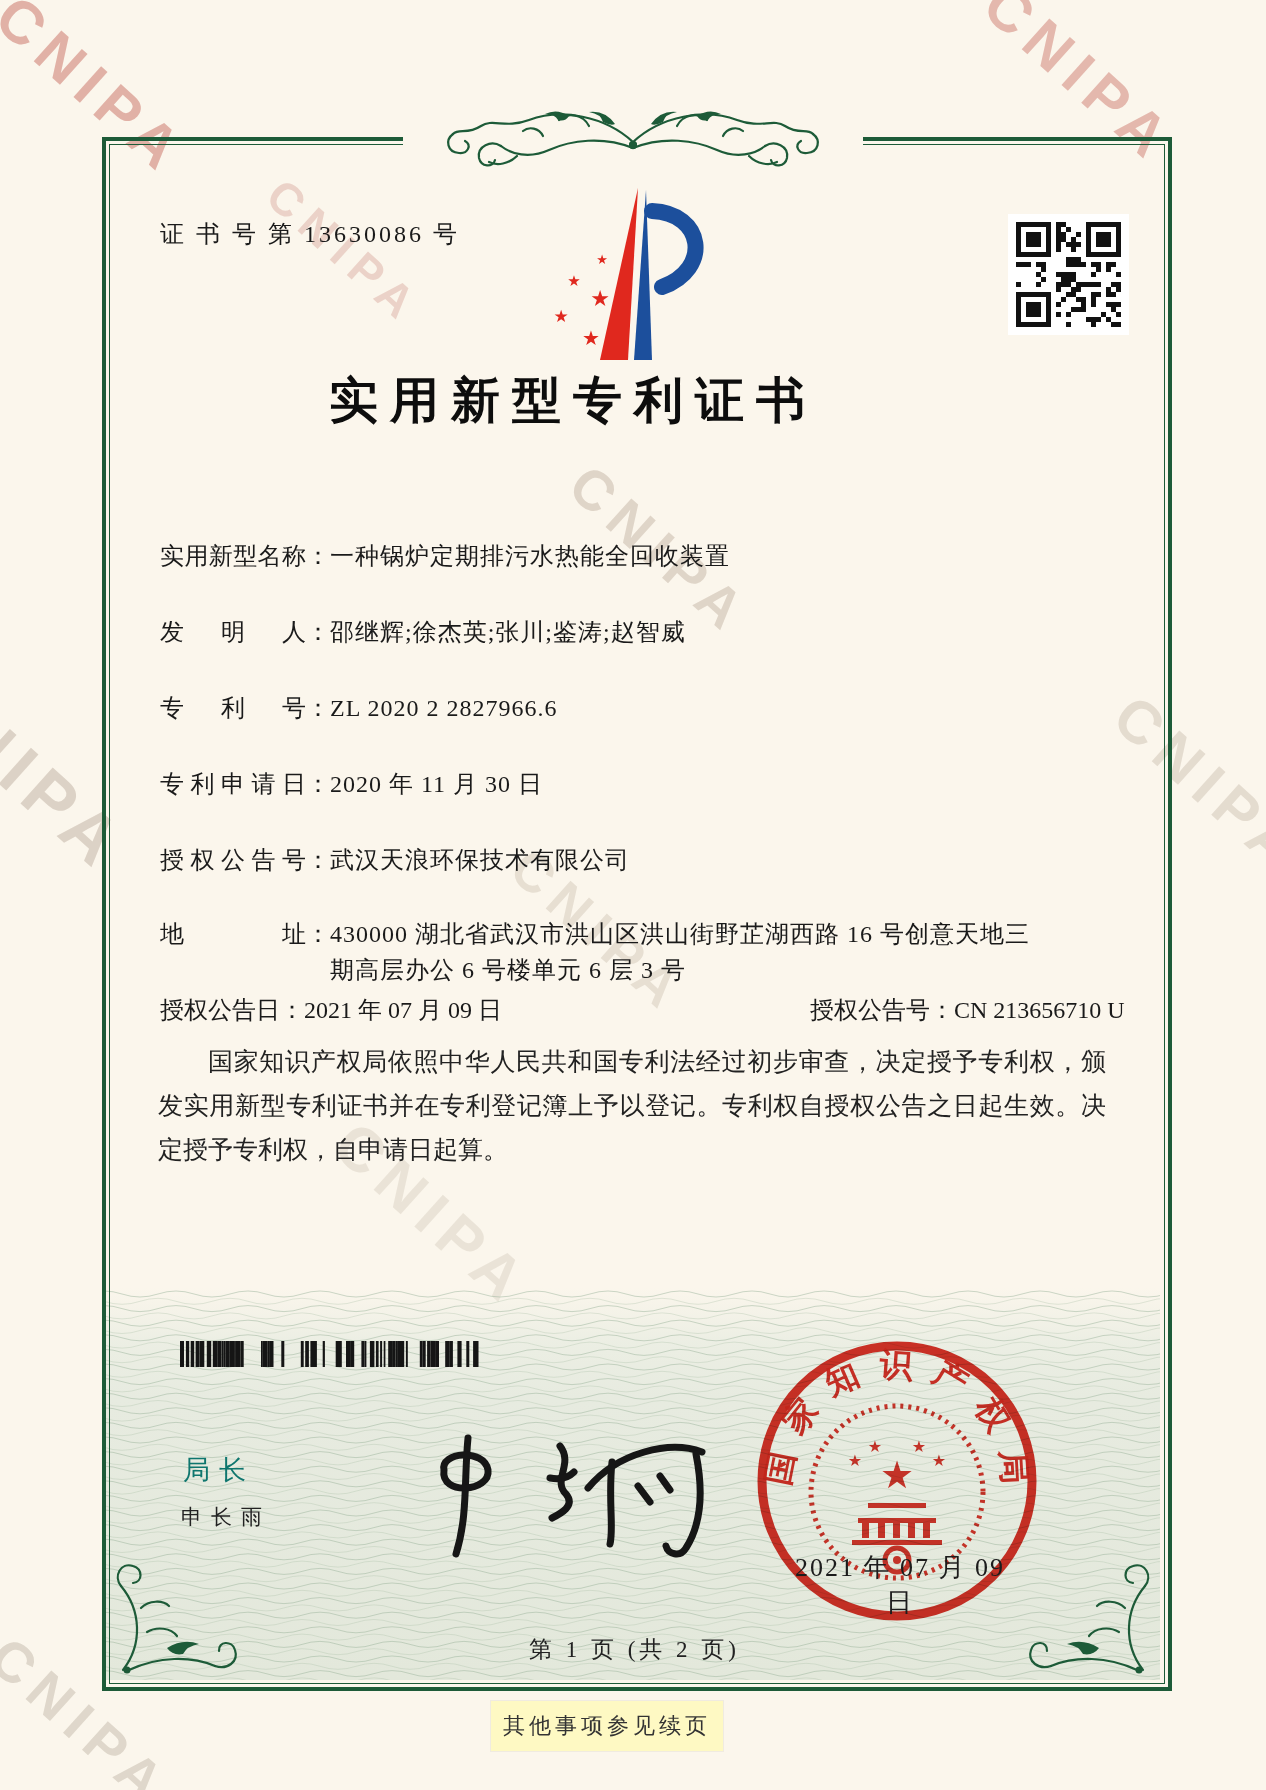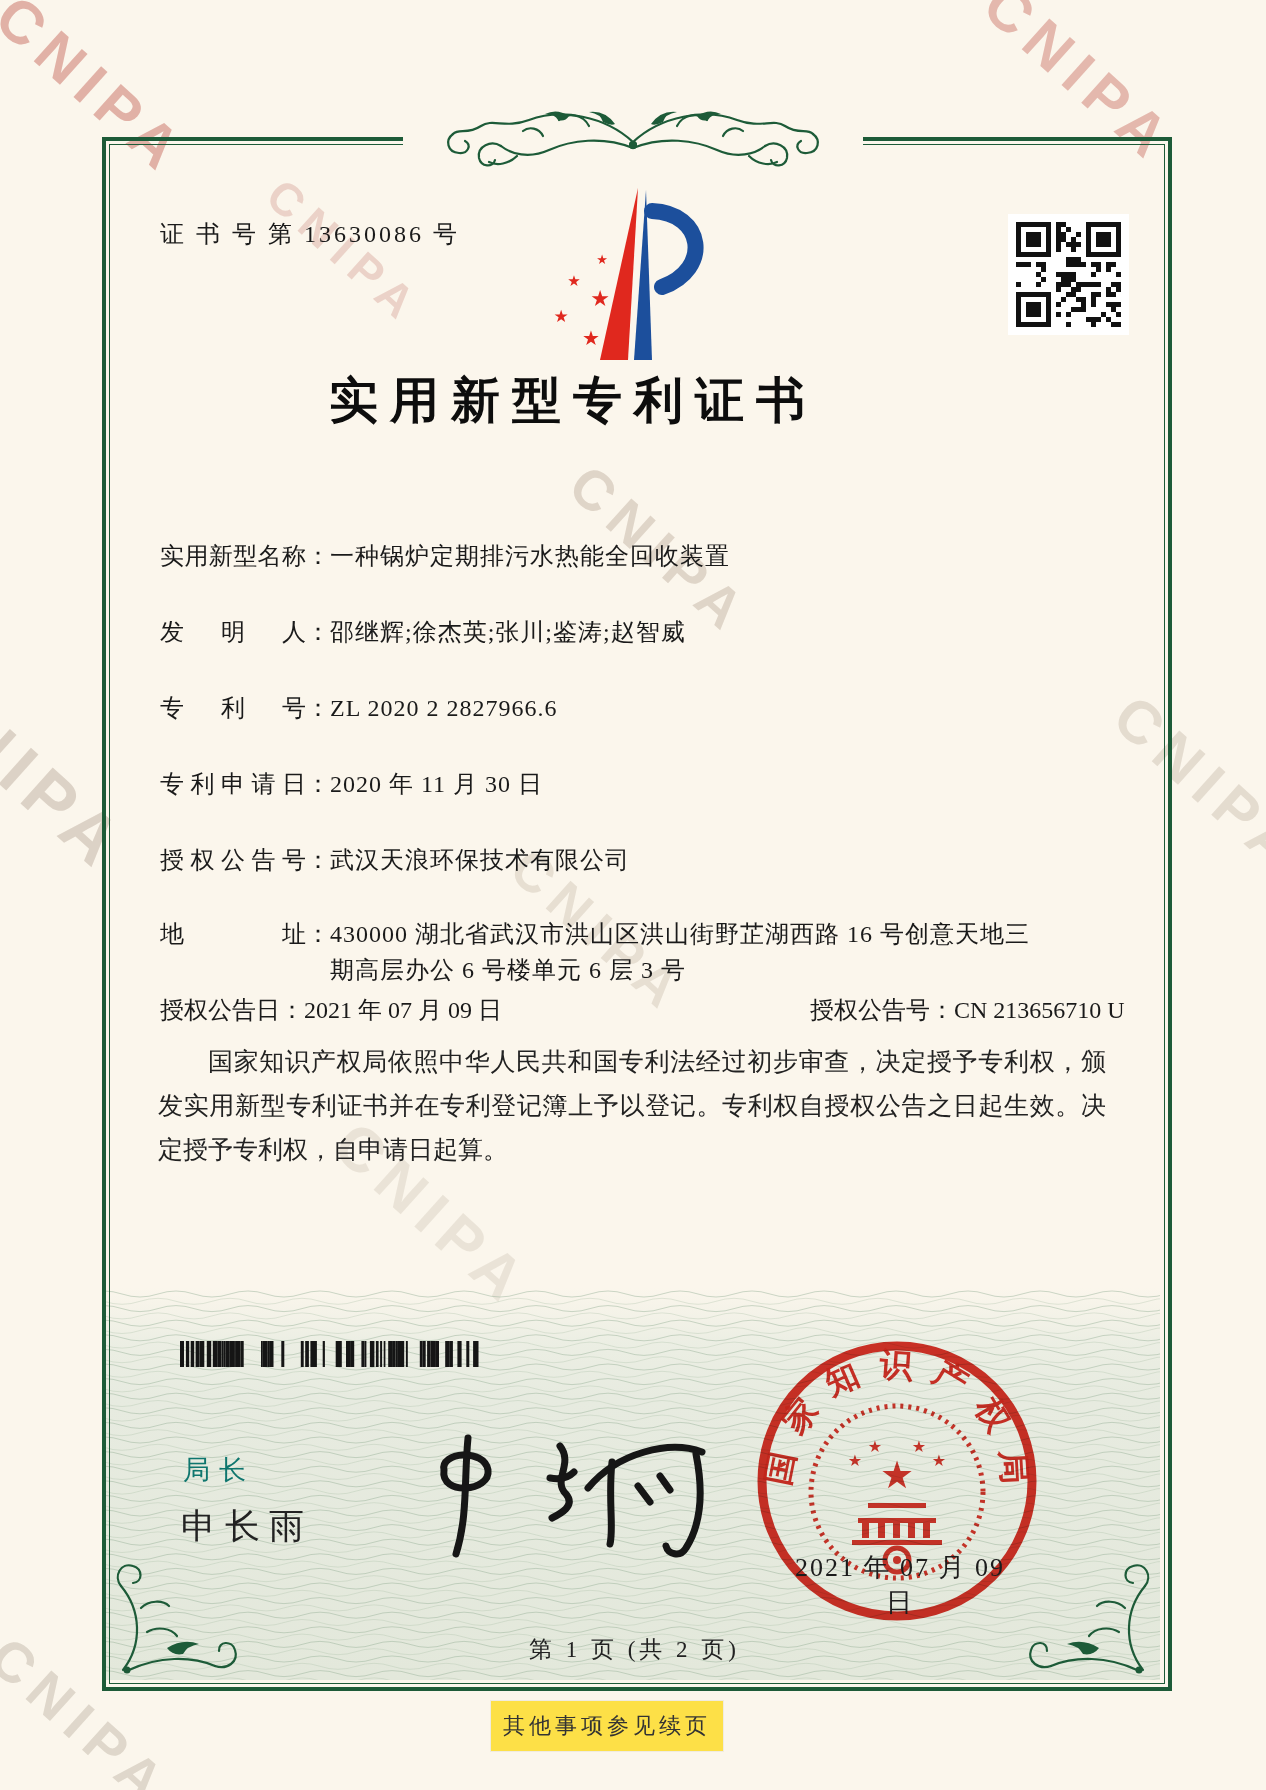--- a/index.html
+++ b/index.html
@@ -39,31 +39,31 @@
   .fvalue{display:inline-block;width:700px;vertical-align:top;letter-spacing:1px;}
   .grant2{position:absolute;left:650px;top:0;white-space:nowrap;}
   
   .para{position:absolute;left:158px;width:948px;font-size:25px;line-height:44px;
     text-indent:2em;color:#222;z-index:4;text-align:justify;}
   
   .barcode{position:absolute;left:178px;top:1341px;z-index:4;}
   
   .director-label{position:absolute;left:183px;top:1452px;font-size:27px;letter-spacing:9px;
     font-family:Liberation Mono, monospace;color:#0f766e;z-index:4;}
-  .director-name{position:absolute;left:181px;top:1503px;font-size:35px;letter-spacing:9px;
+  .director-name{position:absolute;left:181px;top:1503px;font-size:21px;letter-spacing:9px;
     font-family:"Liberation Sans","DejaVu Sans",sans-serif;color:#222;z-index:4;}
   .signature{position:absolute;left:380px;top:1408px;z-index:5;}
   
   .seal{position:absolute;left:752px;top:1336px;z-index:5;mix-blend-mode:multiply;}
   .seal-date{position:absolute;left:780px;top:1550px;width:240px;text-align:center;
     font-size:26px;letter-spacing:2px;color:#1c1c1c;z-index:6;}
   
   .page-info{position:absolute;left:420px;top:1634px;width:320px;text-align:right;
     font-size:23px;letter-spacing:4px;z-index:4;color:#222;}
-  .cont-note{position:absolute;left:490px;top:1700px;width:232px;height:50px;background:#fde047;
+  .cont-note{position:absolute;left:490px;top:1700px;width:232px;height:50px;background:#fef9c3;
     border:1px solid #f0ebe0;z-index:4;display:flex;align-items:center;justify-content:center;
     font-size:22px;letter-spacing:4px;color:#333;}
 </style>
 </head>
 <body>
 
 <div class="page">
 
   <span class="wm" style="left:28px;top:-18px;font-size:60px;color:#c96f63;opacity:.5">CNIPA</span>
   <span class="wm" style="left:1016px;top:-30px;font-size:60px;color:#c96f63;opacity:.45">CNIPA</span>

